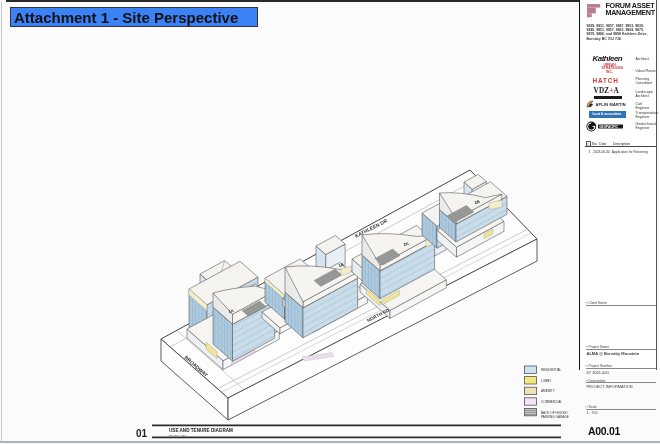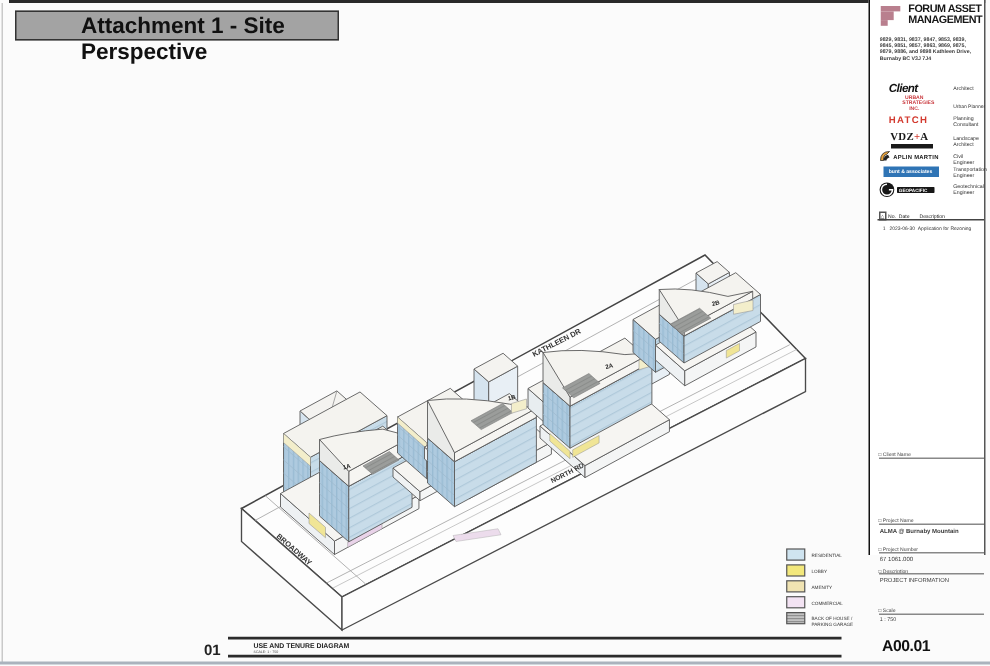--- a/index.html
+++ b/index.html
@@ -5,21 +5,21 @@
   .abs { position:absolute; }
 </style></head>
 <body>
 
 <div class="abs" style="left:6px;top:0px;width:651px;height:2.2px;background:#2a2a2a;"></div>
 
 <div class="abs" style="left:1px;top:2px;width:1px;height:440px;background:#c9c9c9;"></div>
 
 <div class="abs" style="left:0px;top:440.5px;width:660px;height:2.4px;background:#aab3bd;"></div>
 
-<div class="abs" style="left:10px;top:7px;width:216px;height:20px;border:1.8px solid #333;background:#a3a3a3;padding-left:40px;">
+<div class="abs" style="left:10px;top:7px;width:248px;height:20px;border:1.8px solid #333;background:#3b82f6;">
   <div style="font-size:15px;font-weight:bold;color:#111;padding:0.5px 0 0 3px;">Attachment 1 - Site Perspective</div>
 </div>
 
 <svg class="abs" style="left:0;top:0" width="660" height="444" viewBox="0 0 660 444">
 <defs>
   <pattern id="fsw" width="3.2" height="3.2" patternUnits="userSpaceOnUse">
     <rect width="3.2" height="3.2" fill="#aecadf"></rect>
         <rect width="0.9" height="3.2" fill="#99bbd3"></rect>
   </pattern>
   <pattern id="fse" width="7" height="5.6" patternUnits="userSpaceOnUse" patternTransform="rotate(-28.5)">
@@ -236,21 +236,21 @@
 <svg class="abs" style="left:7px;top:4px" width="14" height="14" viewBox="0 0 14 14">
 <rect x="0" y="0" width="13.2" height="3.6" fill="#b97f8e"></rect>
 <rect x="0" y="3.6" width="8.8" height="5.8" fill="#b97f8e"></rect>
 <rect x="0" y="9.4" width="4.8" height="3.8" fill="#b97f8e"></rect>
 </svg>
 
 <div class="abs" style="left:26px;top:1.5px;width:52px;font-size:7.2px;line-height:7.6px;font-weight:bold;color:#161616;letter-spacing:-0.3px;">FORUM ASSET MANAGEMENT</div>
 
 <div class="abs" style="left:7px;top:23.5px;width:64px;font-size:3.5px;line-height:4.35px;font-weight:bold;color:#3a3a3a;">9829, 9831, 9837, 9847, 9853, 9839, 9845, 9851, 9857, 9863, 9869, 9875, 9879, 9886, and 9898 Kathleen Drive, Burnaby BC V3J 7J4</div>
 
-<div class="abs" style="left:13px;top:54px;width:34px;font-size:7.8px;font-weight:bold;color:#111;font-style:italic;letter-spacing:-0.4px;">Client</div>
+<div class="abs" style="left:13px;top:54px;width:34px;font-size:7.8px;font-weight:bold;color:#111;font-style:italic;letter-spacing:-0.4px;">Kathleen</div>
 <div class="abs" style="left:56px;top:56.5px;font-size:3.5px;color:#333;">Architect</div>
 
 <div class="abs" style="left:22px;top:63.5px;width:16px;font-size:3.4px;line-height:3.6px;font-weight:bold;color:#c9373c;text-align:center;">URBAN STRATEGIES INC.</div>
 <div class="abs" style="left:56px;top:68.5px;font-size:3.3px;color:#333;white-space:nowrap;">Urban Planner</div>
 
 <div class="abs" style="left:13px;top:77px;font-size:6.4px;font-weight:bold;color:#d33a2f;letter-spacing:0.9px;">HATCH</div>
 <div class="abs" style="left:56px;top:77px;width:22px;font-size:3.5px;line-height:4.4px;color:#333;">Planning Consultant</div>
 
 <div class="abs" style="left:14px;top:87px;font-size:7.2px;font-weight:bold;color:#1a1a1a;letter-spacing:0.2px;font-family:Liberation Serif, serif;">VDZ<span style="color:#d33a2f;">+</span>A</div>
 <div class="abs" style="left:14px;top:95.8px;width:28px;height:2.8px;background:#1a1a1a;"></div>

